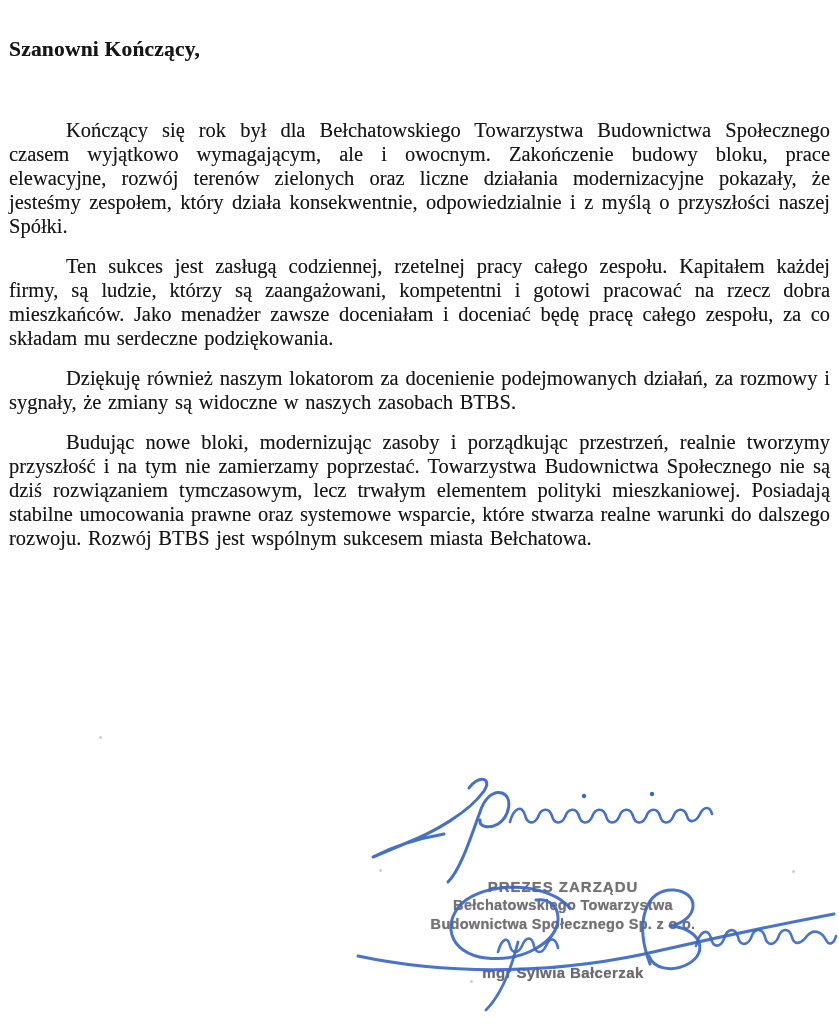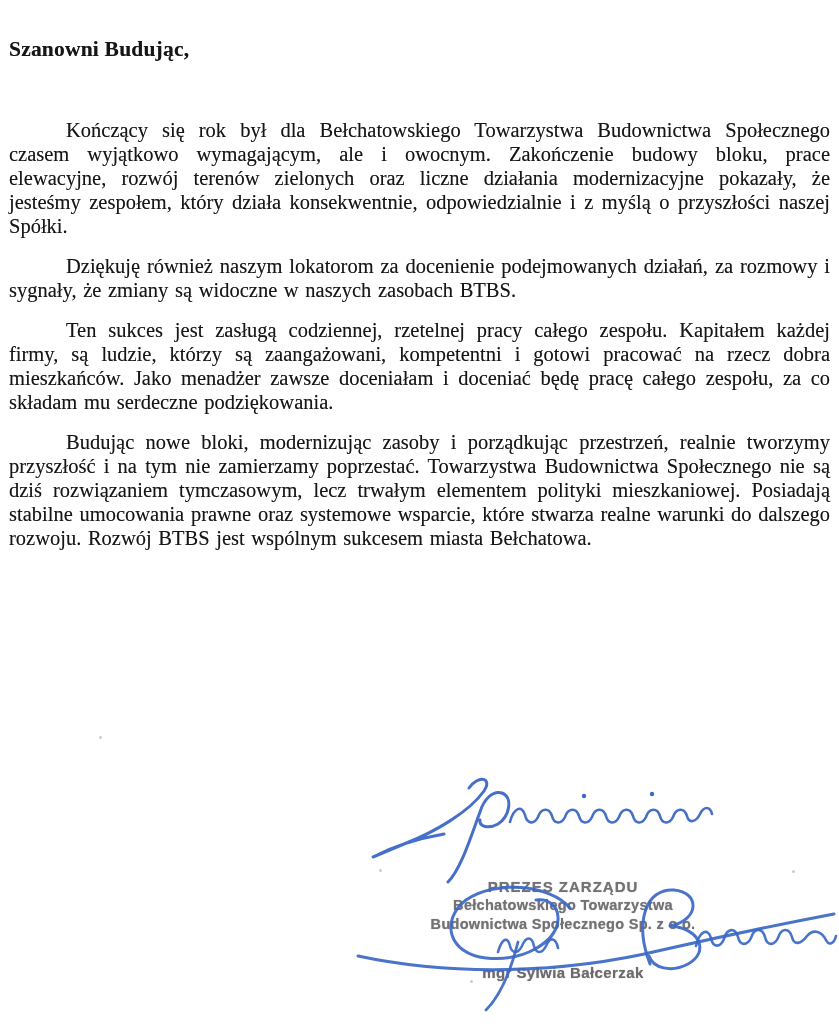--- a/index.html
+++ b/index.html
@@ -48,26 +48,26 @@
   .stamp .l1{font-size:15px;letter-spacing:1px;}
   .stamp .l2,.stamp .l3{font-size:14.5px;letter-spacing:.3px;}
   .stamp .name{font-size:15px;margin-top:29px;letter-spacing:.4px;color:#636164;}
   .speck{position:absolute;width:3px;height:3px;border-radius:50%;background:#8f8f8f;opacity:.45;}
 </style>
 </head>
 <body>
 
 <div class="page">
 
-  <p class="salutation">Szanowni Budując,</p>
+  <p class="salutation">Szanowni Kończący,</p>
 
   <div class="body-text">
     <p class="first">Kończący się rok był dla Bełchatowskiego Towarzystwa Budownictwa Społecznego czasem wyjątkowo wymagającym, ale i owocnym. Zakończenie budowy bloku, prace elewacyjne, rozwój terenów zielonych oraz liczne działania modernizacyjne pokazały, że jesteśmy zespołem, który działa konsekwentnie, odpowiedzialnie i z myślą o przyszłości naszej Spółki.</p>
+    <p>Ten sukces jest zasługą codziennej, rzetelnej pracy całego zespołu. Kapitałem każdej firmy, są ludzie, którzy są zaangażowani, kompetentni i gotowi pracować na rzecz dobra mieszkańców. Jako menadżer zawsze doceniałam i doceniać będę pracę całego zespołu, za co składam mu serdeczne podziękowania.</p>
     <p>Dziękuję również naszym lokatorom za docenienie podejmowanych działań, za rozmowy i sygnały, że zmiany są widoczne w naszych zasobach BTBS.</p>
-    <p>Ten sukces jest zasługą codziennej, rzetelnej pracy całego zespołu. Kapitałem każdej firmy, są ludzie, którzy są zaangażowani, kompetentni i gotowi pracować na rzecz dobra mieszkańców. Jako menadżer zawsze doceniałam i doceniać będę pracę całego zespołu, za co składam mu serdeczne podziękowania.</p>
     <p>Budując nowe bloki, modernizując zasoby i porządkując przestrzeń, realnie tworzymy przyszłość i na tym nie zamierzamy poprzestać. Towarzystwa Budownictwa Społecznego nie są dziś rozwiązaniem tymczasowym, lecz trwałym elementem polityki mieszkaniowej. Posiadają stabilne umocowania prawne oraz systemowe wsparcie, które stwarza realne warunki do dalszego rozwoju. Rozwój BTBS jest wspólnym sukcesem miasta Bełchatowa.</p>
   </div>
 
   <svg class="sig-svg" style="left:352px;top:772px;" width="380" height="112" viewBox="0 0 380 112" role="img" aria-label="Z poważaniem">
     <path stroke-width="3" opacity=".95" d="M117,16 C126,3 141,5 132,19 C117,40 83,60 52,72 L21,85 C44,73 69,66 92,62" stroke="#3b67c5"></path>
     <path stroke-width="3" opacity=".95" d="M96,110 C109,97 119,64 128,40 C132,27 141,18 150,21 C161,25 158,44 146,52 C137,57 127,55 128,48" stroke="#3b67c5"></path>
     <path stroke-width="2.6" opacity=".95" d="M158,50 C162,35 170,33 173,43 C175,52 182,53 186,45 C189,36 197,35 200,44 C202,52 209,53 213,45 C216,36 224,35 227,44 C229,52 236,53 240,45 C243,36 251,35 254,44 C256,52 263,53 267,45 C270,36 278,35 281,44 C283,52 290,53 294,45 C297,36 305,35 308,44 C310,52 317,53 321,45 C324,36 332,35 335,44 C337,52 344,50 348,42 C352,34 358,34 360,42" stroke="#3b67c5"></path>
     <circle cx="232" cy="24" r="2.2" fill="#3b67c5"></circle>
     <circle cx="300" cy="22" r="2.2" fill="#3b67c5"></circle>
   </svg>

